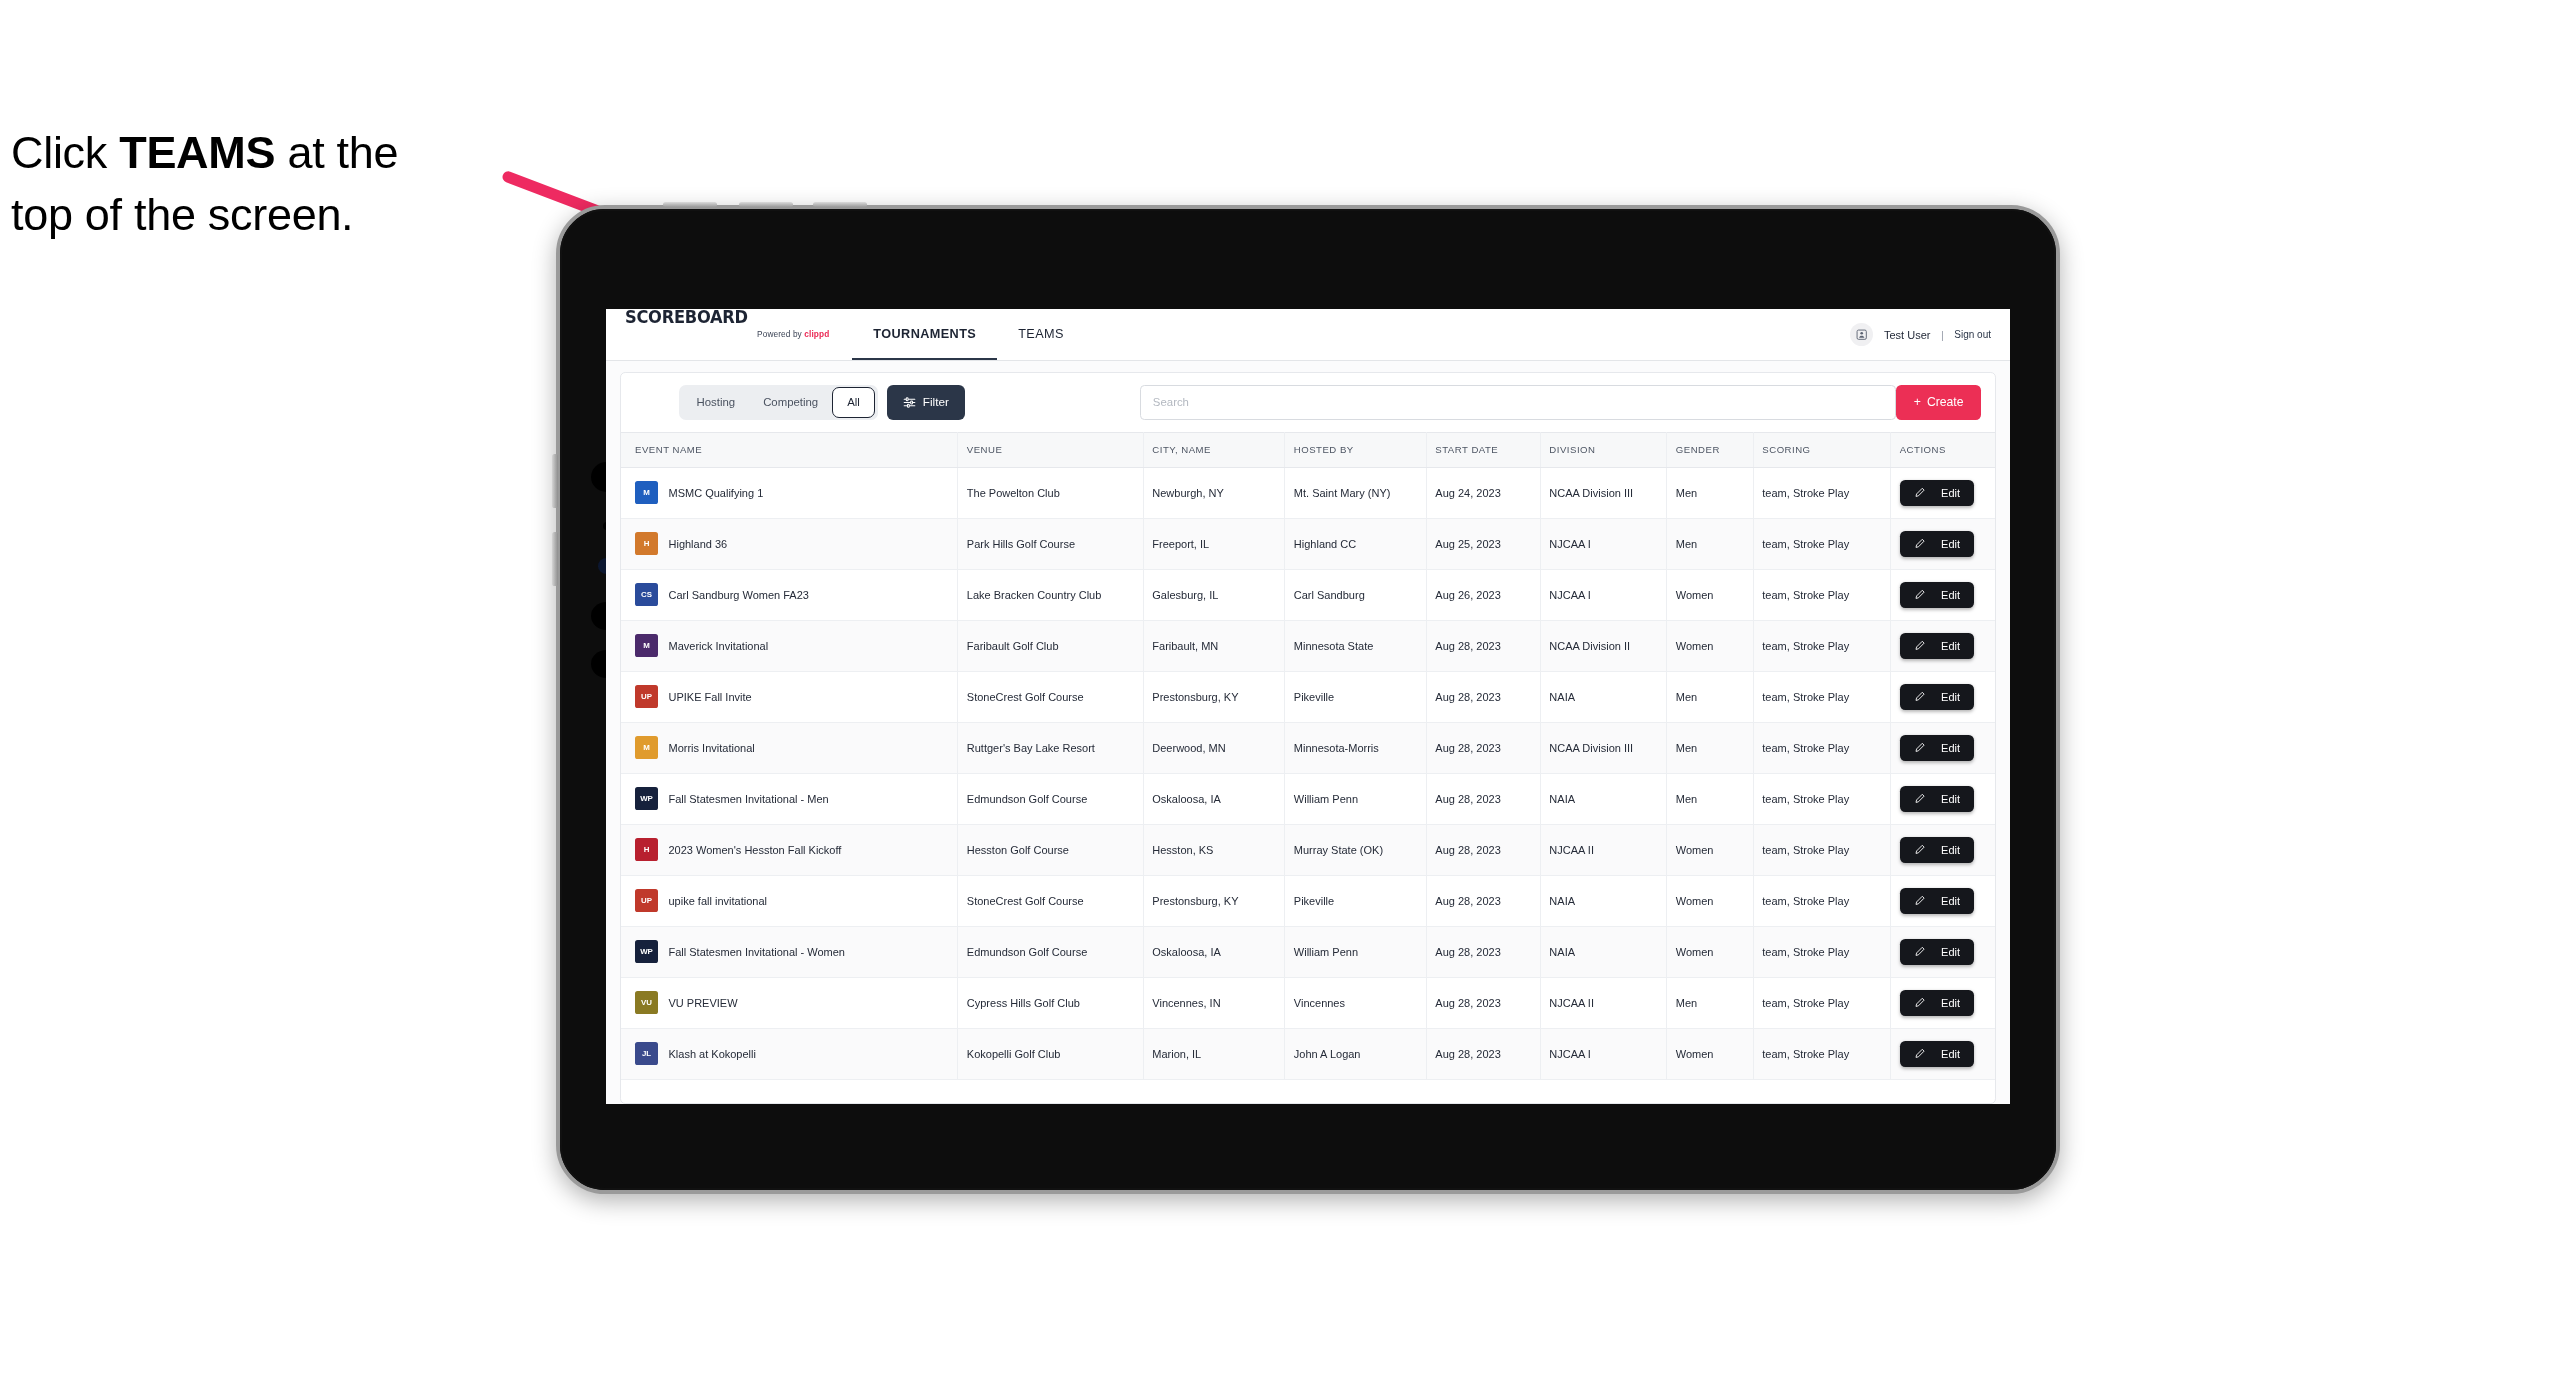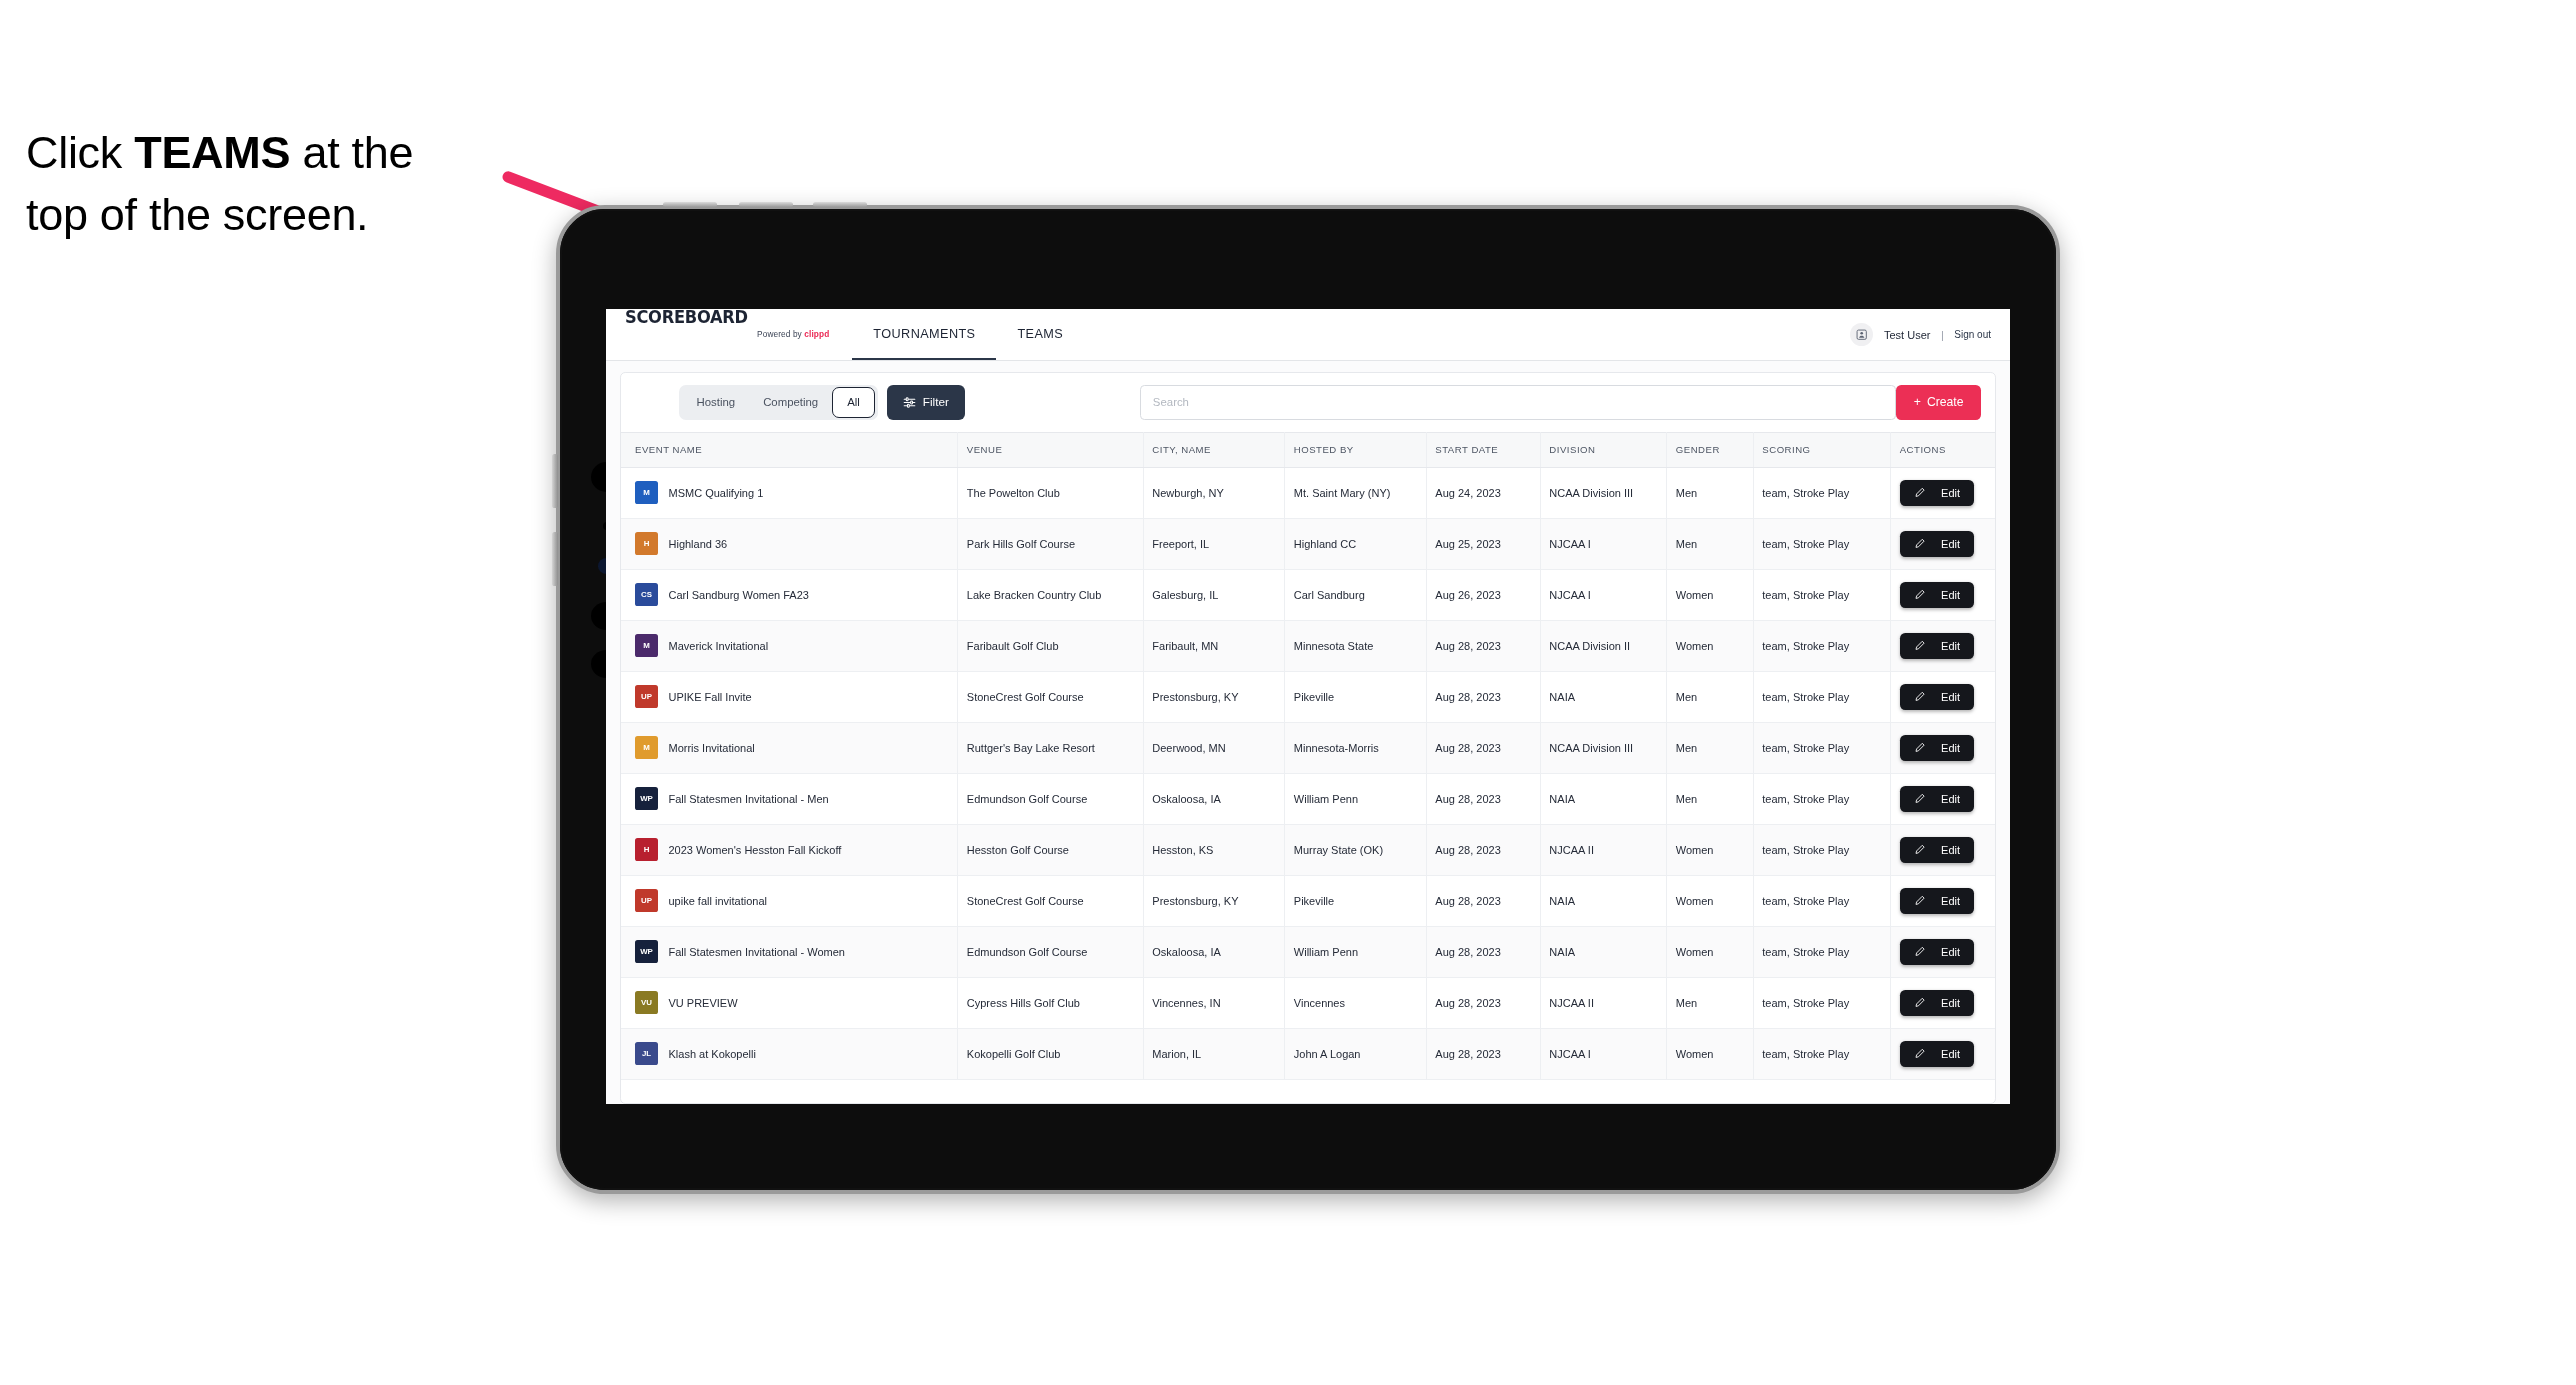--- a/index.html
+++ b/index.html
@@ -7,21 +7,21 @@
     width: 2576px; height: 1386px;
     background: #ffffff;
     font-family: "Liberation Sans", sans-serif;
     overflow: hidden;
   }
   #stage { position: relative; width: 2576px; height: 1386px; background:#fff; }
 
   
   .caption {
     position: absolute;
-    left: 26px; top: 122px;
+    left: 11px; top: 122px;
     width: 559px;
     font-size: 45px;
     line-height: 1.38;
     color: #000;
     letter-spacing: -0.3px;
   }
   .caption .b { font-weight: 700; }
 
   
   .arrow-svg { position: absolute; left: 489px; top: 170px; width: 454px; height: 227px; }
@@ -94,21 +94,21 @@
   .brand-sub { font-size: 8.3px; color:#3c4456; margin-top:20px; letter-spacing:0.1px;}
   .brand-sub .clippd { color:#eb2a55; font-weight:700; }
 
   .navtabs { display:flex; align-items:stretch; }
   .navtab {
     display:flex; align-items:center; padding: 0 21px;
     font-size: 12.7px; color:#1d2433; letter-spacing:0.4px;
     cursor:pointer; border-bottom: 2.6px solid transparent;
     position:relative;
   }
-  .navtab.active { border-bottom-color:#2b3648; font-weight:400; }
+  .navtab.active { border-bottom-color:#2b3648; font-weight:700; }
 
   .nav-right {
     margin-left:auto; display:flex; align-items:center; gap:10.5px; padding-right:19px;
   }
   .avatar {
     width:23px; height:23px; border-radius:50%;
     background:#f0f0f2; display:flex; align-items:center; justify-content:center;
   }
   .avatar svg { display:block; }
   .user-name { font-size:11px; color:#1d2433; }

